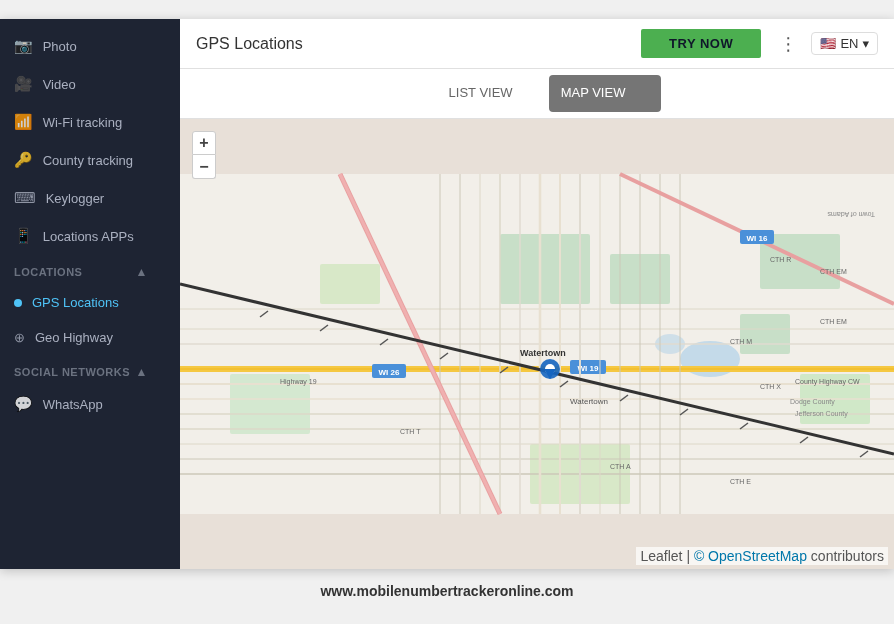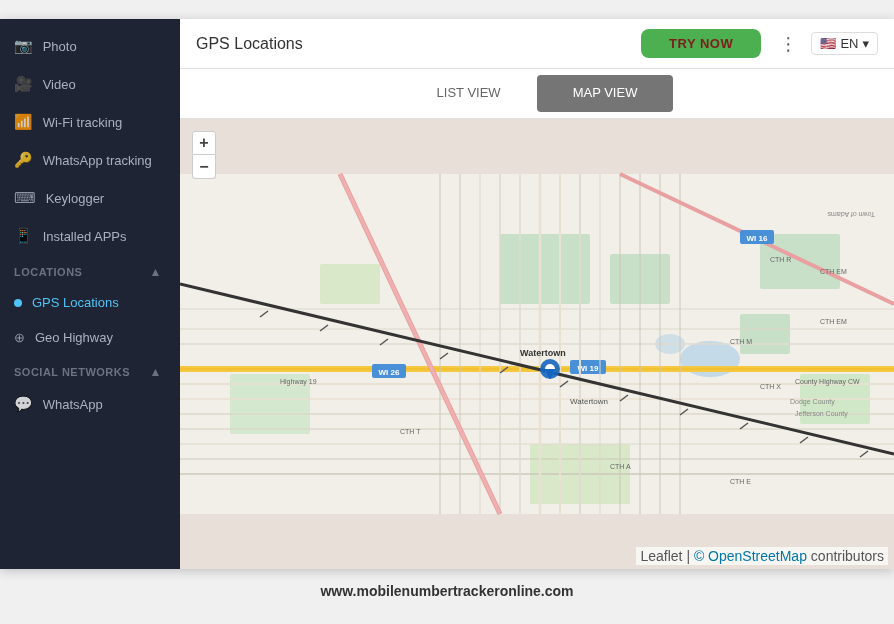--- a/index.html
+++ b/index.html
@@ -45,21 +45,21 @@
       color: #aab0c0;
       gap: 10px;
       white-space: nowrap;
     }
     .sidebar-item .icon { font-size: 15px; opacity: 0.8; }
 
     .sidebar-section-header {
       display: flex;
       align-items: center;
       justify-content: space-between;
-      padding: 10px 18px 6px 14px;
+      padding: 10px 32px 6px 14px;
       font-size: 11px;
       font-weight: 700;
       color: #6b7280;
       letter-spacing: 0.5px;
       text-transform: uppercase;
     }
 
     .sidebar-item.gps-active {
       color: #4fc3f7;
     }
@@ -91,24 +91,24 @@
 
     .page-title {
       font-size: 16px;
       font-weight: 500;
       color: #333;
       flex: 1;
     }
 
     .try-now-btn {
       background: #4caf50;
-      color: #7f1d1d;
+      color: #0f172a;
       border: none;
       padding: 7px 28px;
-      border-radius: 8px;
+      border-radius: 2px;
       font-size: 13px;
       font-weight: 600;
       cursor: pointer;
       letter-spacing: 0.5px;
     }
 
     .header-actions {
       display: flex;
       align-items: center;
       gap: 8px;
@@ -154,20 +154,21 @@
       color: #666;
       border-bottom: 2px solid transparent;
     }
 
     .tab.active {
       background: #757575;
       color: #fff;
       border-radius: 4px;
       margin: 6px 0;
       border-bottom: 2px solid transparent;
+      padding-left: 12px;
     }
 
     
     .map-container {
       flex: 1;
       position: relative;
       overflow: hidden;
       background: #e8e0d8;
     }
 
@@ -242,29 +243,29 @@
     <div class="sidebar-item">
       <span class="icon">🎥</span>
       <span>Video</span>
     </div>
     <div class="sidebar-item">
       <span class="icon">📶</span>
       <span>Wi-Fi tracking</span>
     </div>
     <div class="sidebar-item">
       <span class="icon">🔑</span>
-      <span>WhatsApp tracking</span>
+      <span>County tracking</span>
     </div>
     <div class="sidebar-item">
       <span class="icon">⌨</span>
       <span>Keylogger</span>
     </div>
     <div class="sidebar-item">
       <span class="icon">📱</span>
-      <span>Installed APPs</span>
+      <span>Locations APPs</span>
     </div>
 
     <div class="sidebar-section-header">
       <span>LOCATIONS</span>
       <span style="font-size:12px;">▲</span>
     </div>
     <div class="sidebar-item gps-active">
       <span class="dot"></span>
       <span>GPS Locations</span>
     </div>

